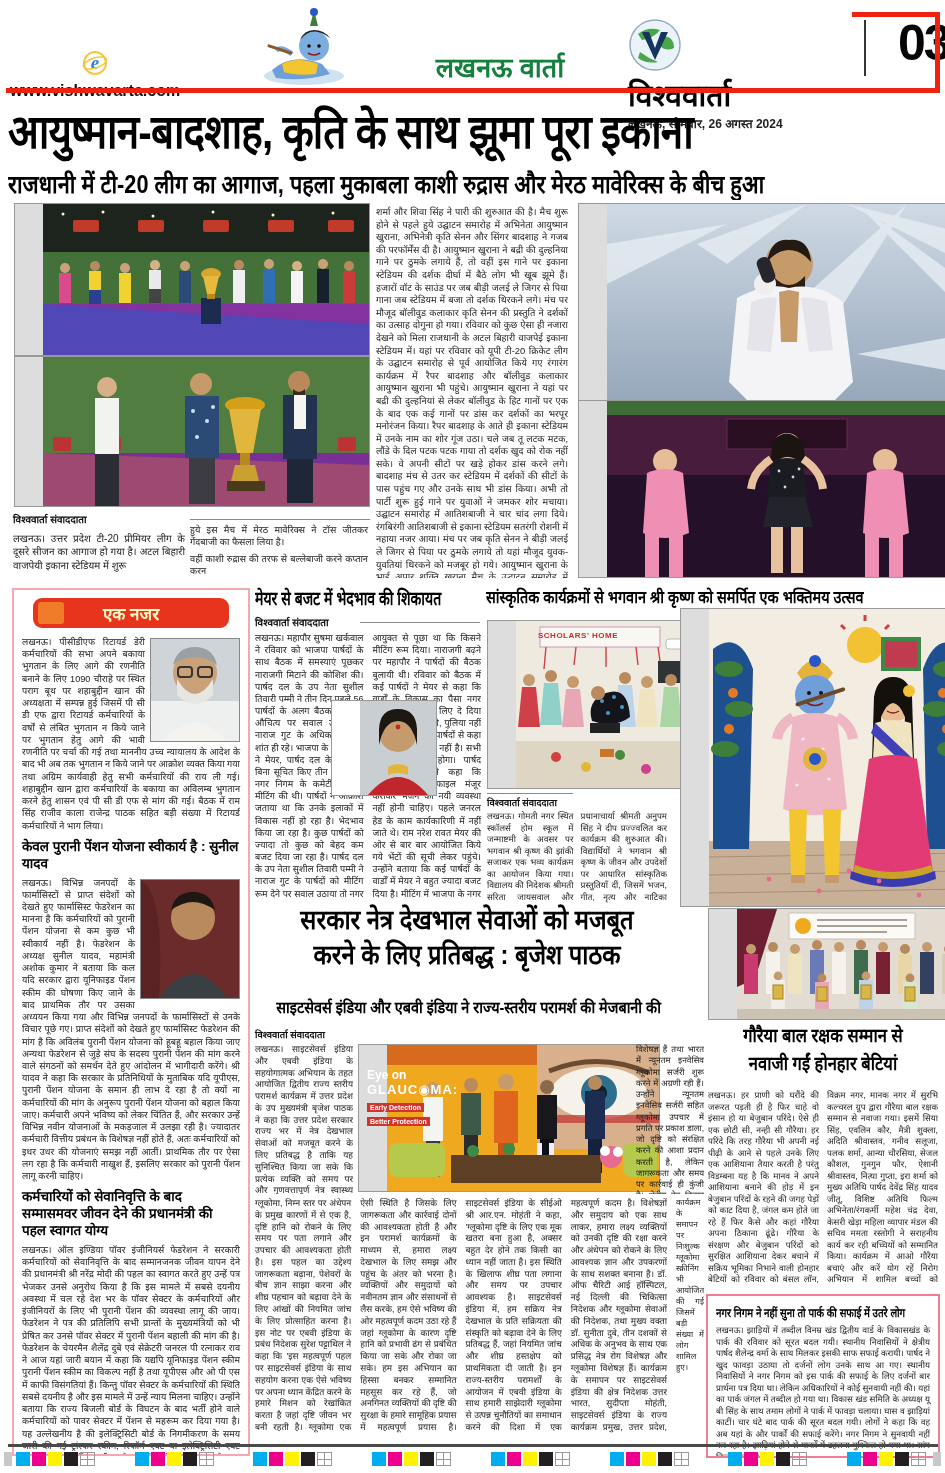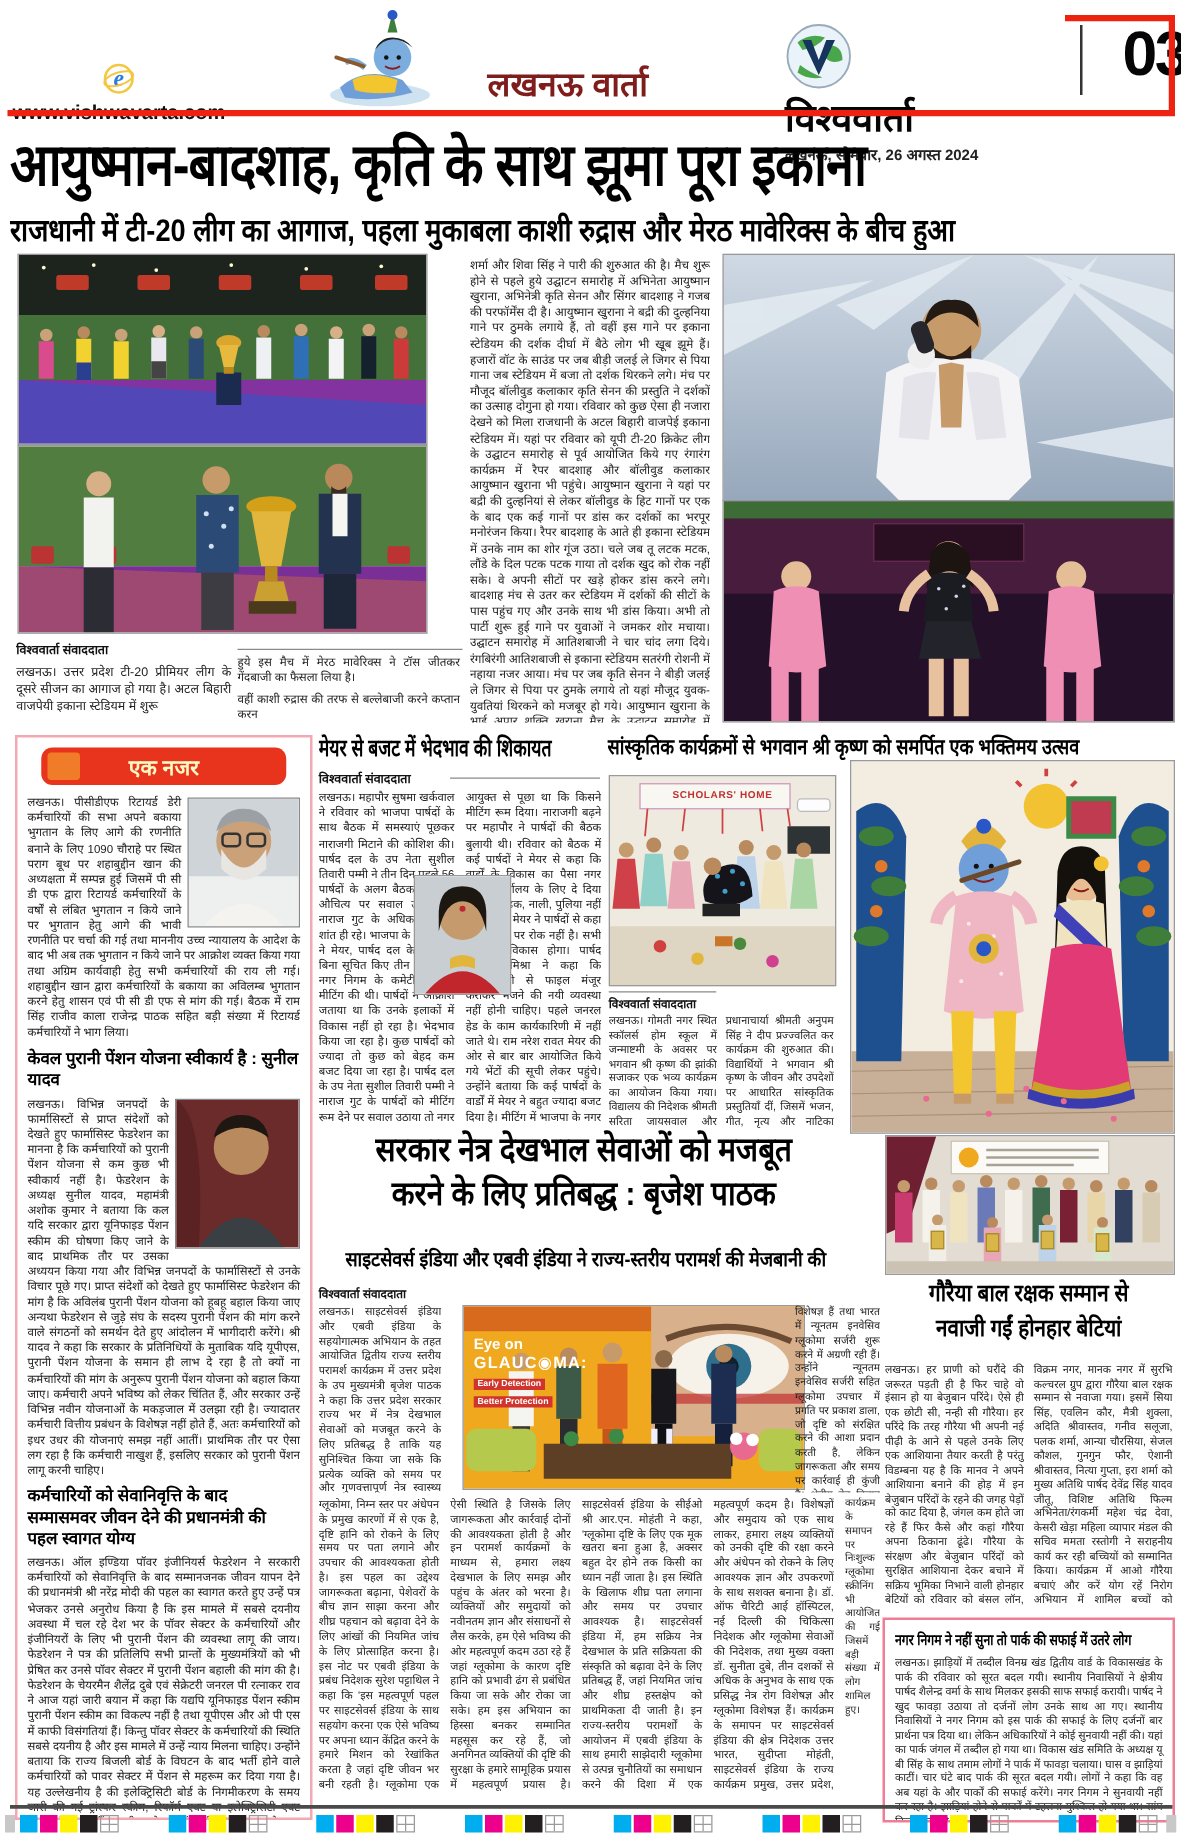--- a/index.html
+++ b/index.html
@@ -4,21 +4,21 @@
 <style>
   html,body{margin:0;padding:0;background:#fff;}
   .page{position:relative;width:945px;height:1473px;background:#ffffff;overflow:hidden;
         font-family:"Liberation Sans","DejaVu Sans",sans-serif;color:#1a1a1a;}
   .abs{position:absolute;flex-direction:column;}
   .txt{text-align:justify;line-height:1.34;color:#222;}
   .bold{font-weight:bold;}
   .nowrap{white-space:nowrap;overflow:hidden;}
   .cond{display:inline-block;transform-origin:0 50%;}
   .cond-c{display:inline-block;transform-origin:50% 50%;}
-  .ph{position:absolute;overflow:hidden;background:#ddd;border:1px solid #999;}
+  .ph{position:absolute;overflow:hidden;background:#ddd;border:1px solid #999;padding-left:28px;}
   .ph svg{display:block;}
   .byline{font-weight:bold;font-size:10px;color:#111;}
   .rule{position:absolute;background:#ee2211;}
   .hairline{position:absolute;background:#8a8a8a;}
   .headline-xl{font-weight:bold;color:#000;font-size:47px;letter-spacing:-1px;}
   .headline-l{font-weight:bold;color:#000;}
   
   .en-box{position:absolute;left:12px;top:588px;width:238px;height:868px;border:2px solid #f2a9b4;
           padding:6px 8px;box-sizing:border-box;overflow:hidden;background:#fff;}
   .en-pill{position:relative;margin:2px auto 8px auto;width:196px;height:30px;background:#e8341c;
@@ -67,21 +67,21 @@
       <path d="M58 24 L62 8 L66 24 Z" fill="#3f7d3a"></path>
       <circle cx="62" cy="10" r="4" fill="#2a57c8"></circle>
       <circle cx="57" cy="44" r="1.8" fill="#111"></circle>
       <circle cx="67" cy="44" r="1.8" fill="#111"></circle>
       <path d="M56 51 Q62 55 68 51" stroke="#8a1a1a" stroke-width="1.6" fill="none"></path>
       <path d="M40 52 Q30 44 24 48" stroke="#7badde" stroke-width="5" fill="none"></path>
       <rect x="16" y="42" width="26" height="3" rx="1.5" fill="#8a5a2a" transform="rotate(18 16 42)"></rect>
     </svg>
   </div>
 
-  <div class="abs bold" style="left:390px;top:48px;width:220px;font-size:27px;color:#7f1d1d;">लखनऊ वार्ता</div>
+  <div class="abs bold" style="left:390px;top:48px;width:220px;text-align:center;font-size:27px;color:#15803d;">लखनऊ वार्ता</div>
 
   <div class="abs" style="left:628px;top:18px;display:flex;gap:8px;">
     <span style="display:inline-block;width:54px;height:54px;">
       <svg width="54" height="54" viewBox="0 0 54 54">
         <circle cx="27" cy="27" r="25" fill="#eaf3fa" stroke="#9ab" stroke-width="1.5"></circle>
         <path d="M10 16 Q20 8 32 12 Q26 20 14 22 Z" fill="#4aa64a"></path>
         <path d="M34 18 Q46 18 46 30 Q38 34 32 28 Z" fill="#4aa64a"></path>
         <path d="M12 34 Q20 40 30 44 Q18 46 10 40 Z" fill="#4aa64a"></path>
         <path d="M14 14 L27 42 L40 14 L33 14 L27 30 L21 14 Z" fill="#16355e"></path>
       </svg>
@@ -528,21 +528,21 @@
   <div class="abs" style="left:255px;top:903px;width:424px;text-align:center;">
     <span class="cond-c headline-l" style="font-size:27px;line-height:1.3;transform:scaleX(0.88);">सरकार नेत्र देखभाल सेवाओं को मजबूत करने के लिए प्रतिबद्ध  : बृजेश पाठक</span>
   </div>
   <div class="abs nowrap" style="left:255px;top:996px;width:424px;text-align:center;">
     <span class="cond-c headline-l" style="font-size:16px;transform:scaleX(0.9);">साइटसेवर्स इंडिया और एबवी इंडिया ने राज्य-स्तरीय परामर्श की मेजबानी की</span>
   </div>
   <div class="abs byline" style="left:255px;top:1028px;font-size:9.5px;">विश्ववार्ता संवाददाता</div>
 
   <div class="abs txt" style="left:255px;top:1044px;width:98px;height:150px;overflow:hidden;font-size:8.8px;">लखनऊ। साइटसेवर्स इंडिया और एबवी इंडिया के सहयोगात्मक अभियान के तहत आयोजित द्वितीय राज्य स्तरीय परामर्श कार्यक्रम में उत्तर प्रदेश के उप मुख्यमंत्री बृजेश पाठक ने कहा कि उत्तर प्रदेश सरकार राज्य भर में नेत्र देखभाल सेवाओं को मजबूत करने के लिए प्रतिबद्ध है ताकि यह सुनिश्चित किया जा सके कि प्रत्येक व्यक्ति को समय पर और गुणवत्तापूर्ण नेत्र स्वास्थ्य उपचार मिल मिले। इस राज्य-स्तरीय परामर्श की पहल जागरूकता बढ़ाने और अंधेपन की रोकथाम से निपटने के लिए आवश्यक विशेषज्ञता को एक साथ लाने की महत्वपूर्ण कड़ी है। हम इस उद्देश्य के प्रति समर्पण के लिए साइटसेवर्स इंडिया और एबवी इंडिया के बीच सहयोग की सराहना करते हैं, और हम अपने नागरिकों की दृष्टि और स्वास्थ्य की रक्षा करने वाले प्रयासों का समर्थन करना जारी रखेंगे। इसमें ग्लूकोमा के कारण होने वाली दृष्टि हानि को रोकने की रणनीतियों पर ध्यान केंद्रित करने के लिए हुई इस परामर्श ने प्रतिभागियों की विस्तृत श्रृंखला को आकर्षित किया, जिसमें नेत्र देखभाल विशेषज्ञ, वरिष्ठ ऑप्टोमेट्रिस्ट, सार्वजनिक स्वास्थ्य पेशेवर, सिविल सोसाइटी के प्रतिनिधि, सामाजिक शैक्षणिक शामिल थे।</div>
 
-  <div class="ph" style="left:370px;top:1044px;width:272px;height:146px;">
+  <div class="ph" style="left:358px;top:1044px;width:272px;height:146px;">
     <svg width="272" height="146" viewBox="0 0 272 146">
       <rect width="272" height="146" fill="#f0a81f"></rect>
       <rect width="150" height="20" fill="#d86a1e"></rect>
       <rect x="150" width="122" height="104" fill="#d9b08c"></rect>
       <ellipse cx="212" cy="48" rx="48" ry="26" fill="#f6f2ea"></ellipse>
       <circle cx="212" cy="48" r="18" fill="#2e6f8e"></circle>
         <circle cx="212" cy="48" r="8" fill="#10222c"></circle>
       <path d="M162 26 Q212 6 262 28" stroke="#6b4a32" stroke-width="5" fill="none"></path>
       <rect x="150" y="70" width="122" height="8" fill="#c03030" opacity="0.7"></rect>
       <g>

